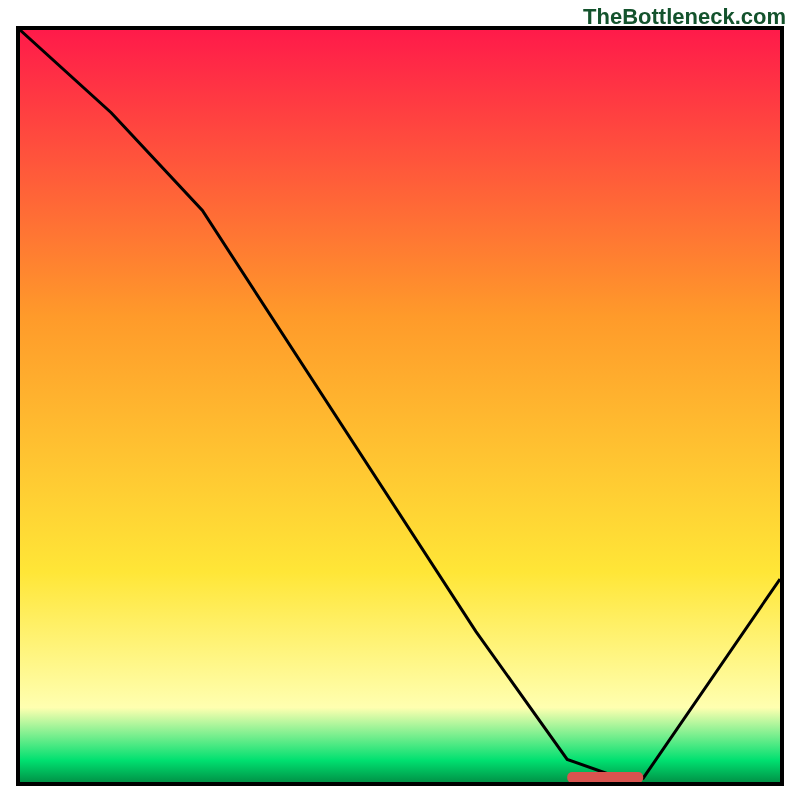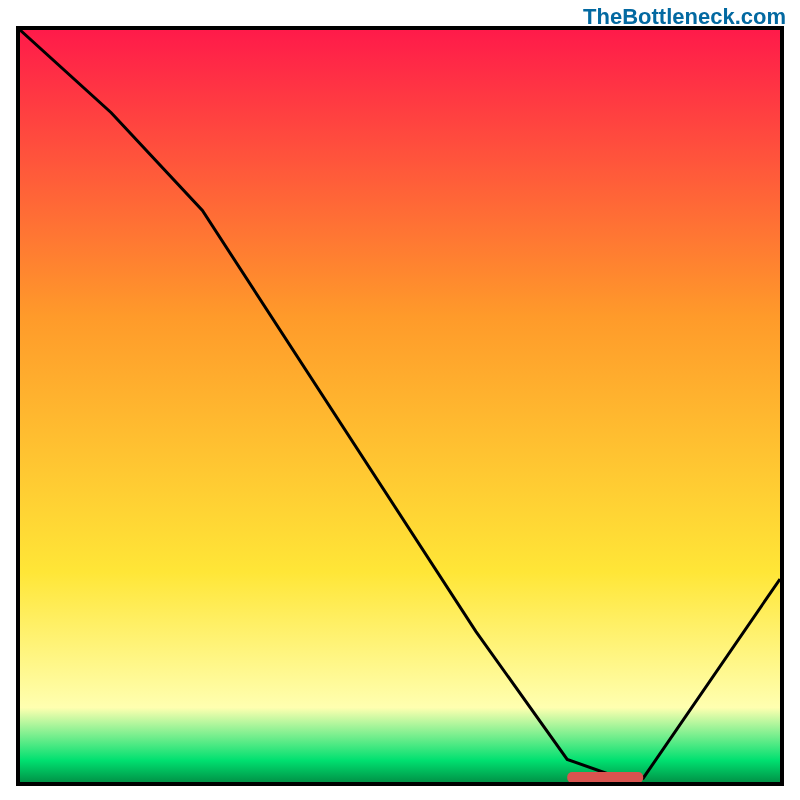--- a/index.html
+++ b/index.html
@@ -10,21 +10,21 @@
     position: relative;
     font-family: Arial, sans-serif;
     overflow: hidden;
   }
   .watermark {
     position: absolute;
     top: 4px;
     right: 14px;
     font-size: 22px;
     font-weight: bold;
-    color: #0369a1;
+    color: #14532d;
     z-index: 10;
   }
   .plot-area {
     position: absolute;
     left: 16px;
     top: 26px;
     width: 768px;
     height: 760px;
   }
   .plot-area svg {

